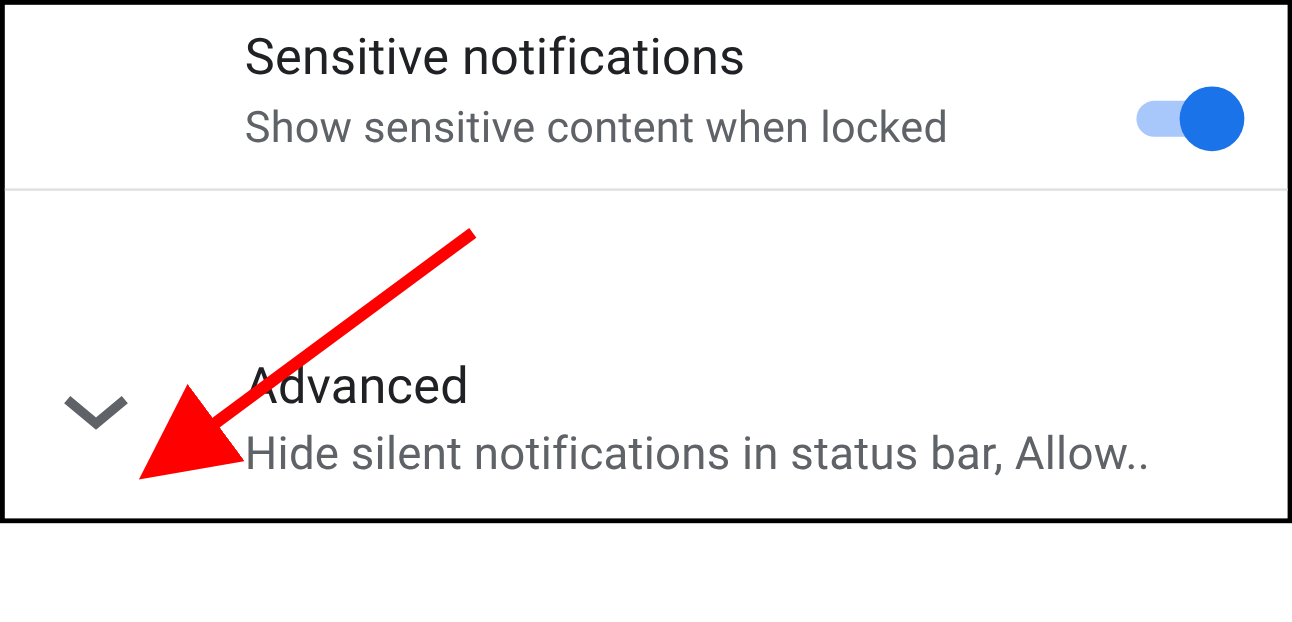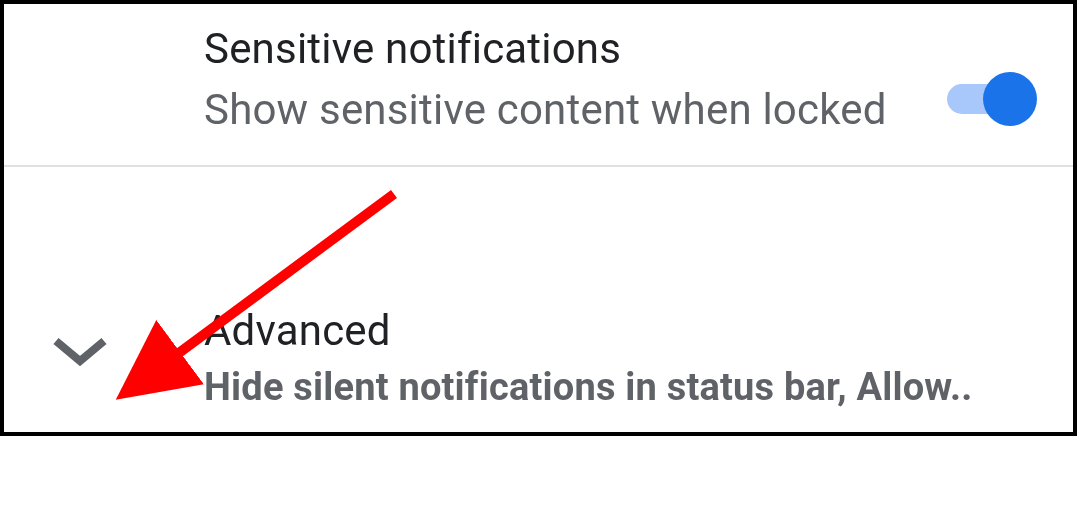--- a/index.html
+++ b/index.html
@@ -32,21 +32,21 @@
       padding-right: 20px;
     }
     .setting-title {
       font-size: 42px;
       color: #202124;
       font-weight: 400;
       line-height: 1.3;
       letter-spacing: 0.2px;
     }
     .setting-subtitle {
-      font-size: 42px;
+      font-size: 36px;
       color: #5f6368;
       font-weight: 400;
       line-height: 1.3;
       margin-top: 6px;
       letter-spacing: 0.2px;
     }
     .toggle {
       position: absolute;
       right: 36px;
       top: 68px;
@@ -100,21 +100,21 @@
     .advanced-title {
       font-size: 42px;
       color: #202124;
       font-weight: 400;
       line-height: 1.25;
       letter-spacing: 0.2px;
     }
     .advanced-subtitle {
       font-size: 38px;
       color: #5f6368;
-      font-weight: 700;
+      font-weight: 400;
       line-height: 1.25;
       margin-top: 6px;
       letter-spacing: 0.2px;
       white-space: nowrap;
       overflow: hidden;
     }
     .annotation-arrow {
       position: absolute;
       pointer-events: none;
       z-index: 100;

